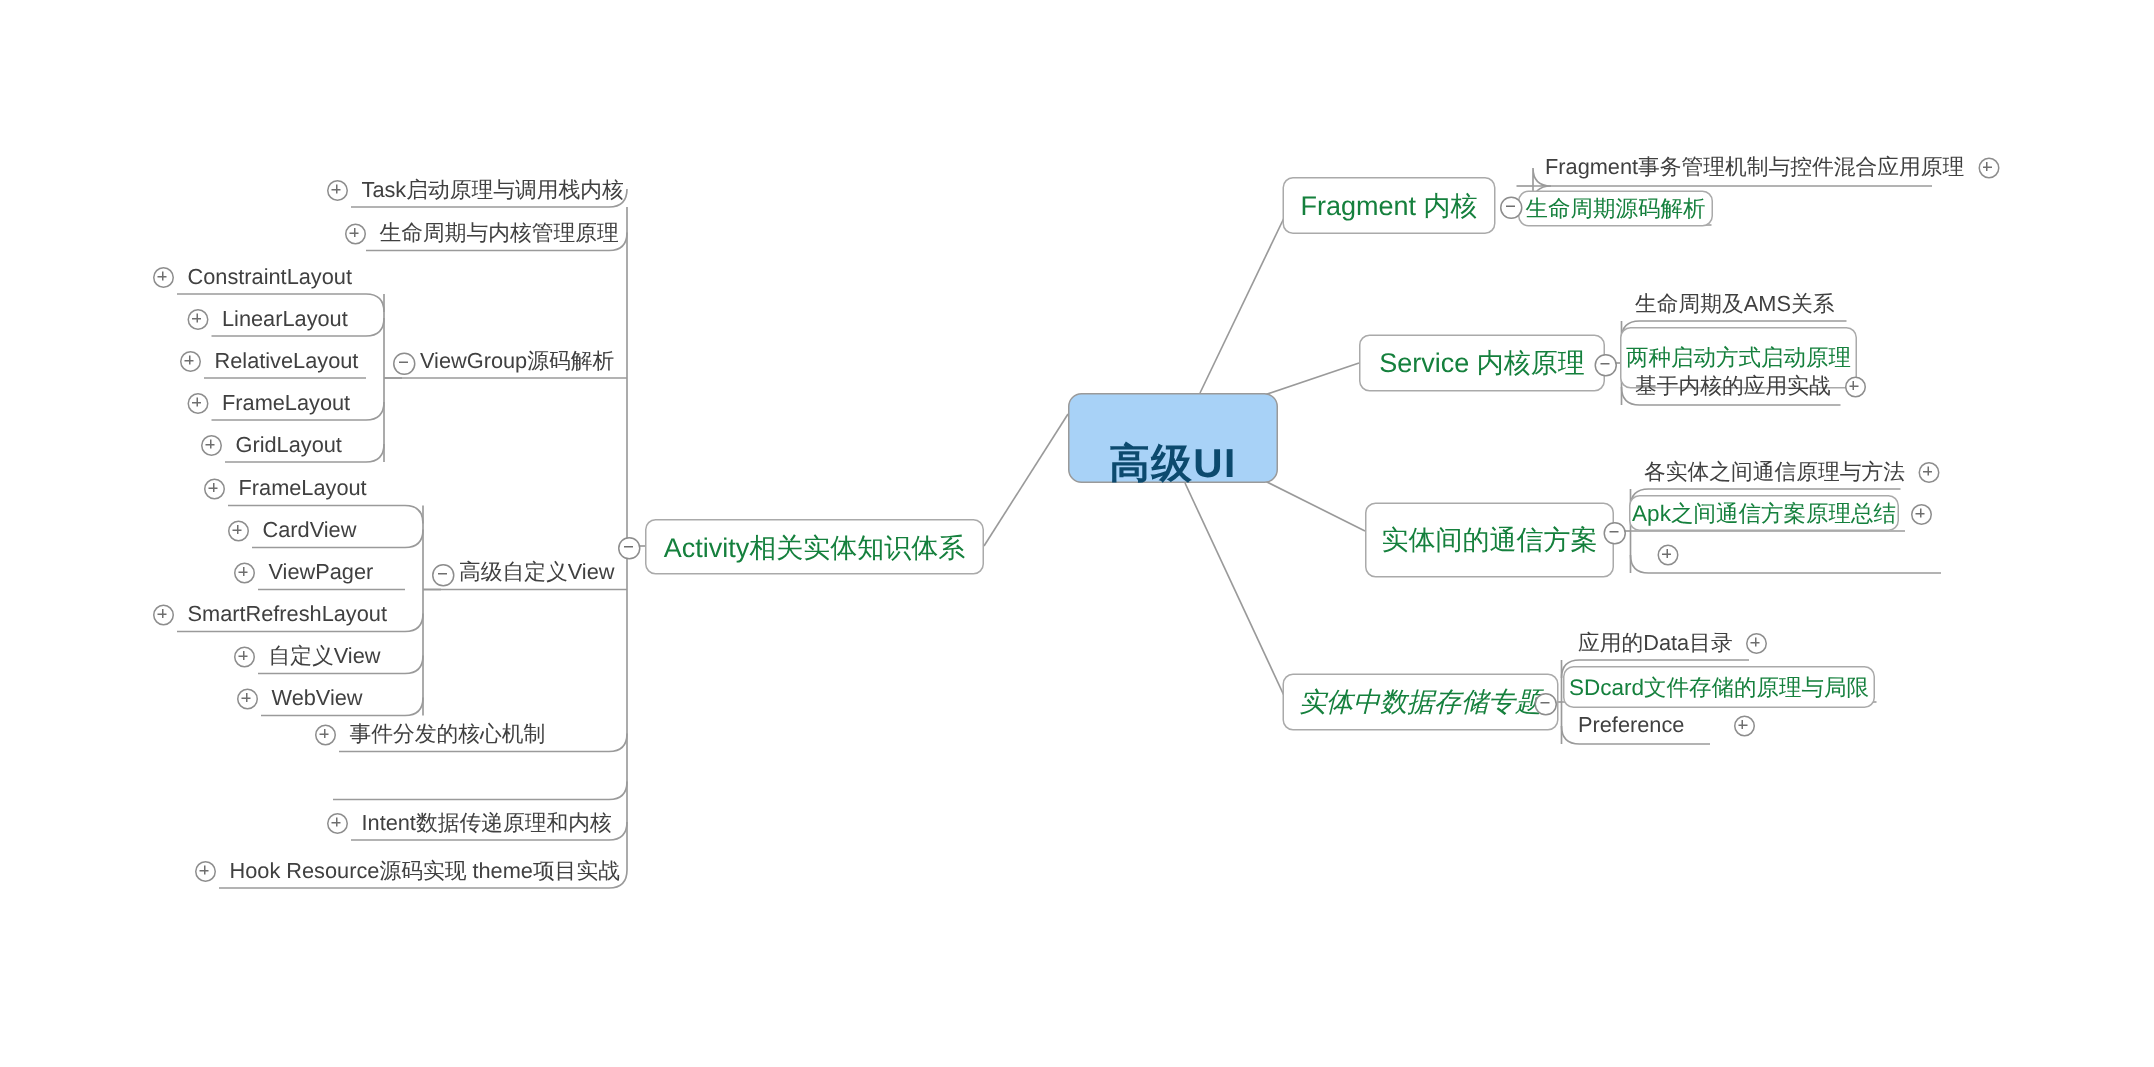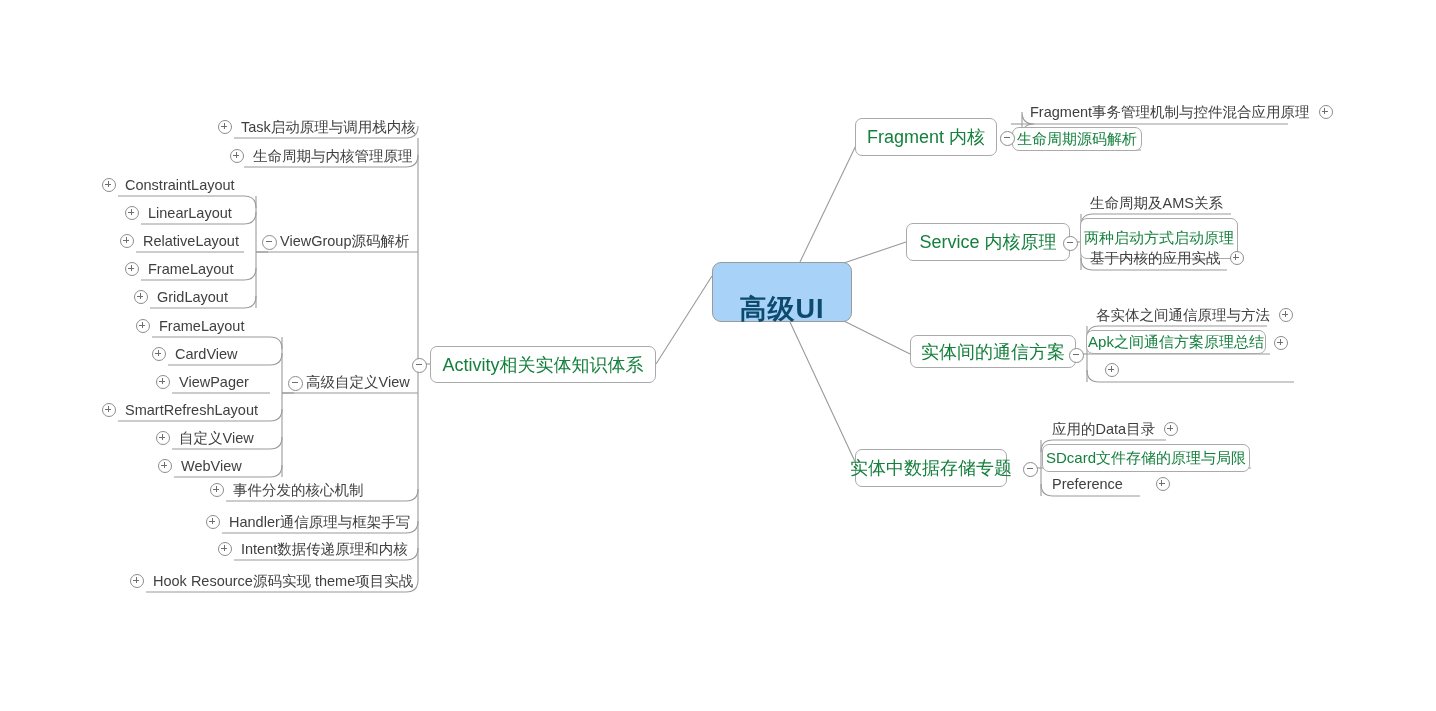--- a/index.html
+++ b/index.html
@@ -268,24 +268,20 @@
   </div>
   <div class="leaf left" style="left:158px; top:455px;">
     <span class="toggle plus"></span>
     <span class="label">WebView</span>
   </div>
 
   <div class="leaf left" style="left:210px; top:479px;">
     <span class="toggle plus"></span>
     <span class="label">事件分发的核心机制</span>
   </div>
-  <div class="leaf left" style="left:206px; top:511px;">
-    <span class="toggle plus"></span>
-    <span class="label">Handler通信原理与框架手写</span>
-  </div>
   <div class="leaf left" style="left:218px; top:538px;">
     <span class="toggle plus"></span>
     <span class="label">Intent数据传递原理和内核</span>
   </div>
   <div class="leaf left" style="left:130px; top:570px;">
     <span class="toggle plus"></span>
     <span class="label">Hook Resource源码实现 theme项目实战</span>
   </div>
 
   <div class="box-node" style="left:855px; top:118px; width:142px; height:38px;">
@@ -310,39 +306,39 @@
     <span class="label">生命周期及AMS关系</span>
   </div>
   <div class="box-node sub" style="left:1080px; top:218px; width:158px; height:41px;justify-content:center;">
     <span class="label">两种启动方式启动原理</span>
   </div>
   <div class="leaf right" style="left:1090px; top:247px;">
     <span class="label">基于内核的应用实战</span>
     <span class="toggle plus"></span>
   </div>
 
-  <div class="box-node" style="left:910px; top:335px; width:166px; height:33px;">
+  <div class="box-node" style="left:910px; top:335px; width:166px; height:50px;">
     <span class="label">实体间的通信方案</span>
   </div>
   <span class="toggle junction" style="left:1069px; top:348px;"></span>
 
   <div class="leaf right" style="left:1096px; top:304px;">
     <span class="label">各实体之间通信原理与方法</span>
     <span class="toggle plus"></span>
   </div>
   <div class="box-node sub" style="left:1086px; top:330px; width:180px; height:24px;">
     <span class="label">Apk之间通信方案原理总结</span>
   </div>
   <span class="toggle plus" style="position:absolute; left:1274px; top:336px;"></span>
 
   <div class="leaf right" style="left:1096px; top:359px;">
     <span class="toggle plus"></span>
   </div>
 
-  <div class="box-node" style="left:855px; top:449px; width:152px; height:38px;">
+  <div class="box-node" style="left:855px; top:449px; width:184px; height:38px;font-style:italic;">
     <span class="label">实体中数据存储专题</span>
   </div>
   <span class="toggle junction" style="left:1023px; top:462px;"></span>
 
   <div class="leaf right" style="left:1052px; top:418px;">
     <span class="label">应用的Data目录</span>
     <span class="toggle plus"></span>
   </div>
   <div class="box-node sub" style="left:1042px; top:444px; width:208px; height:28px;">
     <span class="label">SDcard文件存储的原理与局限</span>

